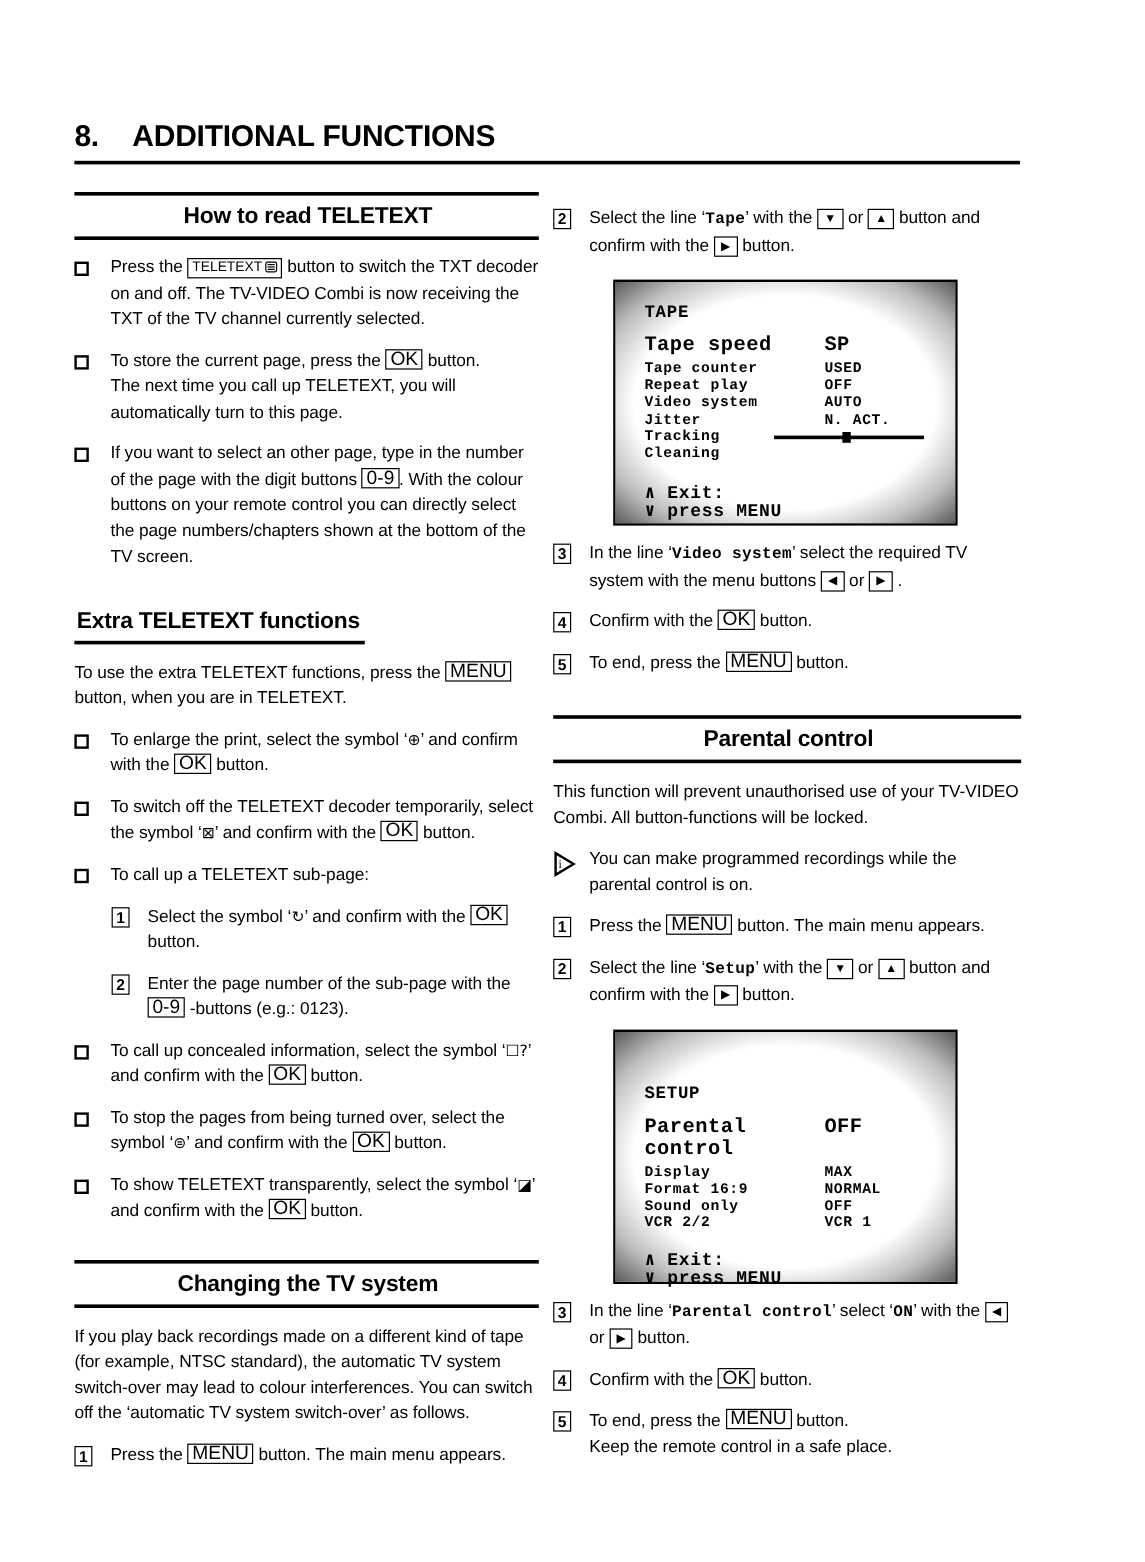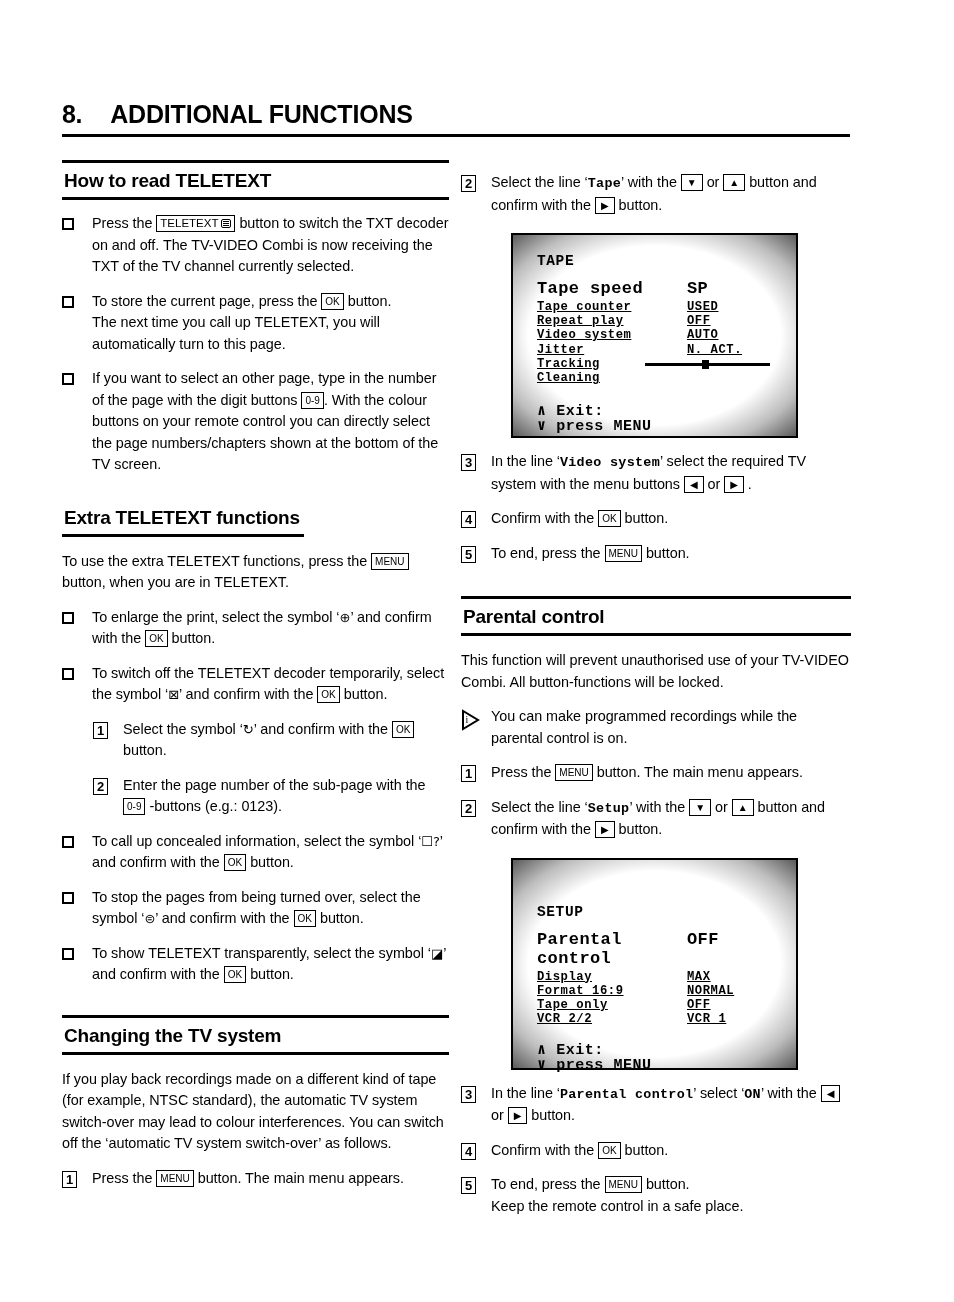--- a/index.html
+++ b/index.html
@@ -34,20 +34,21 @@
   .col-right { position:absolute; left:461px; top:172px; width:390px; }
 
   
   .sec { margin-bottom:0; }
   .sec-rule-top    { border-top:3px solid #000; }
   .sec-rule-bottom { border-bottom:3px solid #000; }
   .sec-title {
     font-size:19px; font-weight:bold;
     padding:7px 0 5px 2px;
     letter-spacing:-0.2px;
+    text-align:center;
   }
   .sec-title.underlined {
     border-bottom:3px solid #000;
     display:inline-block; padding-right:4px;
   }
 
   
   p.body {
     font-size:14.4px; line-height:21.5px; margin:14px 0 0 0;
     letter-spacing:-0.05px;
@@ -82,21 +83,21 @@
   .infotri svg { display:block; }
 
   
   .substep { margin-left:31px; }
 
   
   .key {
     display:inline-block;
     border:1.4px solid #000; background:#fff;
     font-family:"Liberation Sans", sans-serif;
-    font-size:10px; line-height:13px;
+    font-size:16px; line-height:13px;
     padding:1px 3px 1px 3px;
     vertical-align:1px;
     white-space:nowrap;
     letter-spacing:0;
   }
   .key.arrow { padding:1px 5px 1px 5px; font-size:10px; line-height:13px; }
   .key.teletext { font-size:11.5px; padding:1px 3px; }
   .ttico {
     display:inline-block; width:10px; height:9px;
     border:1.3px solid #000; border-radius:2px;
@@ -148,21 +149,20 @@
   }
   .tv-bigrow {
     display:flex; font-size:17px; font-weight:bold;
     letter-spacing:0.4px; margin-bottom:2px;
   }
   .tv-bigrow .lbl { width:150px; }
   .tv-row {
     display:flex; font-size:12.2px; font-weight:bold;
     letter-spacing:0.55px; line-height:14.2px;
     position:relative;
-    text-decoration:underline;
   }
   .tv-row .lbl { width:150px; }
   .tv-row .val { white-space:pre; }
   .tv-slider {
     position:absolute; left:108px; top:6px; width:125px; height:3px;
     background:#000;
   }
   .tv-slider .knob {
     position:absolute; left:57px; top:-3px; width:7px; height:9px;
     background:#000;
@@ -227,20 +227,24 @@
           <div class="txt"><span>To enlarge the print, select the symbol ‘</span><span class="symb">⊕</span><span>’ and confirm with the </span><span class="key">OK</span><span> button.</span></div>
         </div>
       </div>
       <div>
         <div class="item">
           <div class="marker"><span class="chk"></span></div>
           <div class="txt"><span>To switch off the TELETEXT decoder temporarily, select the symbol ‘</span><span class="symb">⊠</span><span>’ and confirm with the </span><span class="key">OK</span><span> button.</span></div>
         </div>
       </div>
       <div>
+        <div class="item">
+          <div class="marker"><span class="chk"></span></div>
+          <div class="txt"><span>To call up a TELETEXT sub-page:</span></div>
+        </div>
         <div class="substep">
           <div>
             <div class="item">
               <div class="marker"><span class="stepnum">1</span></div>
               <div class="txt"><span>Select the symbol ‘</span><span class="symb">↻</span><span>’ and confirm with the </span><span class="key">OK</span><span> button.</span></div>
             </div>
           </div>
           <div>
             <div class="item">
               <div class="marker"><span class="stepnum">2</span></div>
@@ -404,21 +408,21 @@
       <div>
           <div class="tv-row">
             <span class="lbl">Display</span>
             <span class="val">MAX</span>
           </div>
           <div class="tv-row">
             <span class="lbl">Format 16:9</span>
             <span class="val">NORMAL</span>
           </div>
           <div class="tv-row">
-            <span class="lbl">Tape only</span>
+            <span class="lbl">Sound only</span>
             <span class="val">OFF</span>
           </div>
           <div class="tv-row">
             <span class="lbl">VCR 2/2</span>
             <span class="val">VCR 1</span>
           </div>
         </div>
       <div class="tv-exit" style="margin-top:18px;">
         <div>∧ Exit:</div>
         <div>∨ press MENU</div>

